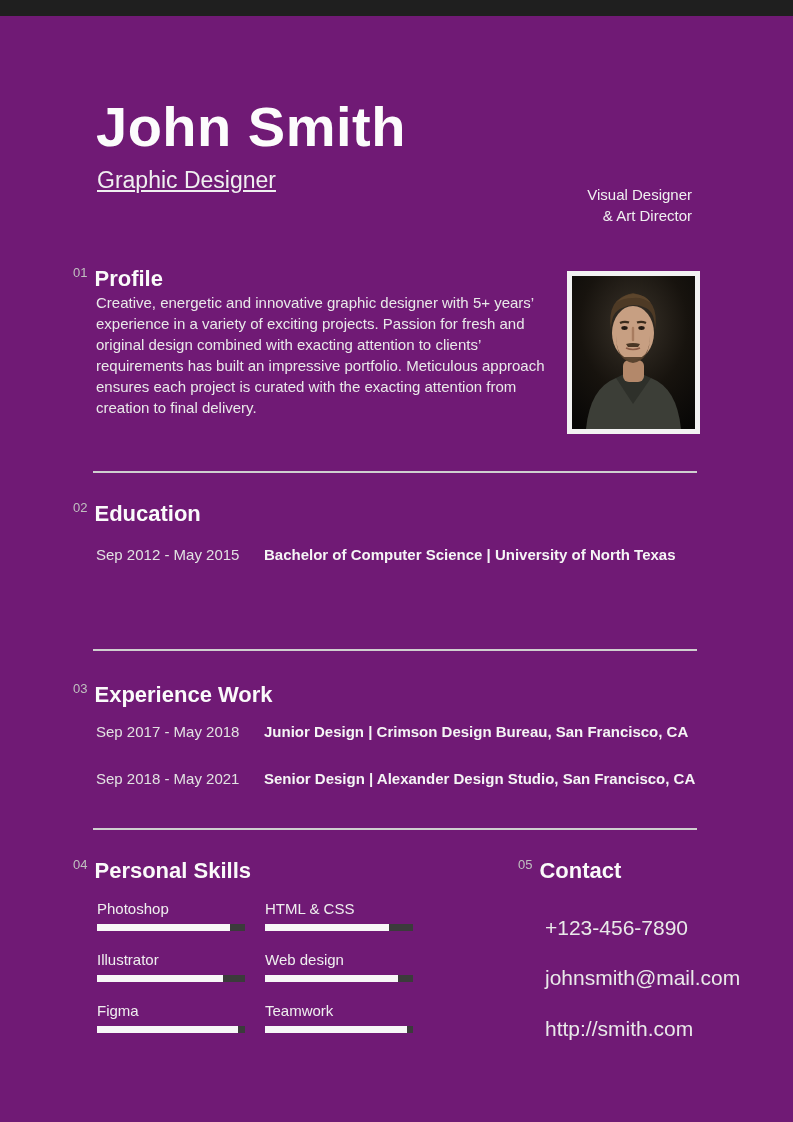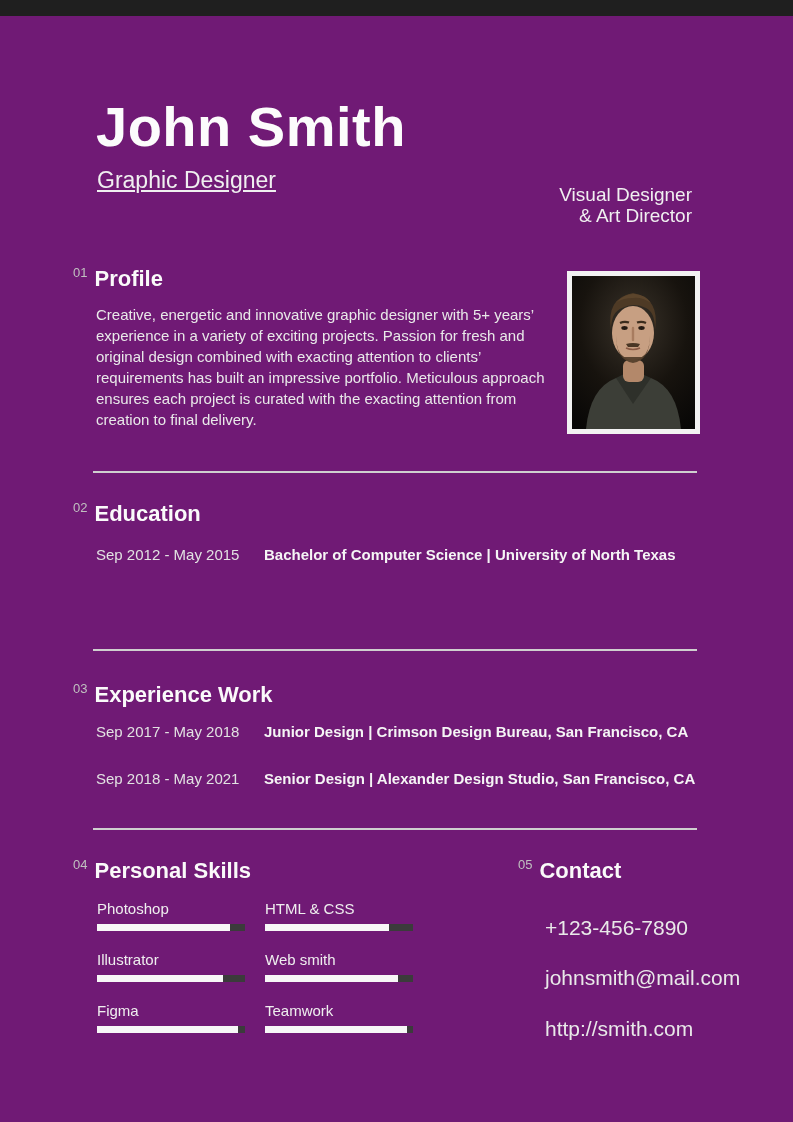--- a/index.html
+++ b/index.html
@@ -17,32 +17,32 @@
   .name {
     position:absolute; left:96px; top:78px;
     font-size:56px; font-weight:bold; color:#fcfcfc; letter-spacing:0.5px;
   }
   .subtitle {
     position:absolute; left:97px; top:151px;
     font-size:23px; font-weight:400; color:#f0f0f0;text-decoration:underline;
   }
   .right-title {
     position:absolute; right:101px; top:168px;
-    text-align:right; font-size:19px; line-height:21px; color:#f0f0f0;
+    text-align:right; font-size:15px; line-height:21px; color:#f0f0f0;
   }
   
   .section-head { position:absolute; white-space:nowrap; }
   .sec-num {
     display:inline-block; font-size:13px; color:#c0c0c0;
     position:relative; top:-9px; margin-right:7px; font-weight:400;
   }
   .sec-title { display:inline-block; font-size:22px; font-weight:bold; color:#fafafa; }
   
   .profile-body {
-    position:absolute; left:96px; top:288px; width:452px;
+    position:absolute; left:96px; top:276px; width:452px;
     font-size:15px; line-height:21px; color:#e9e9e9;
   }
   .photo-frame {
     position:absolute; left:567px; top:255px;
     width:133px; height:163px;
     background:#f2f2f2; padding:5px;
   }
   .photo-frame svg { display:block; width:123px; height:153px; }
   
   .divider {
@@ -161,21 +161,21 @@
           <div class="bar-fill" style="width: 84%;"></div>
         </div>
     </div>
     <div>
       <div class="skill-label">Illustrator</div>
       <div class="bar-track">
           <div class="bar-fill" style="width: 85%;"></div>
         </div>
     </div>
     <div>
-      <div class="skill-label">Web smith</div>
+      <div class="skill-label">Web design</div>
       <div class="bar-track">
           <div class="bar-fill" style="width: 90%;"></div>
         </div>
     </div>
     <div>
       <div class="skill-label">Figma</div>
       <div class="bar-track">
           <div class="bar-fill" style="width: 95%;"></div>
         </div>
     </div>

